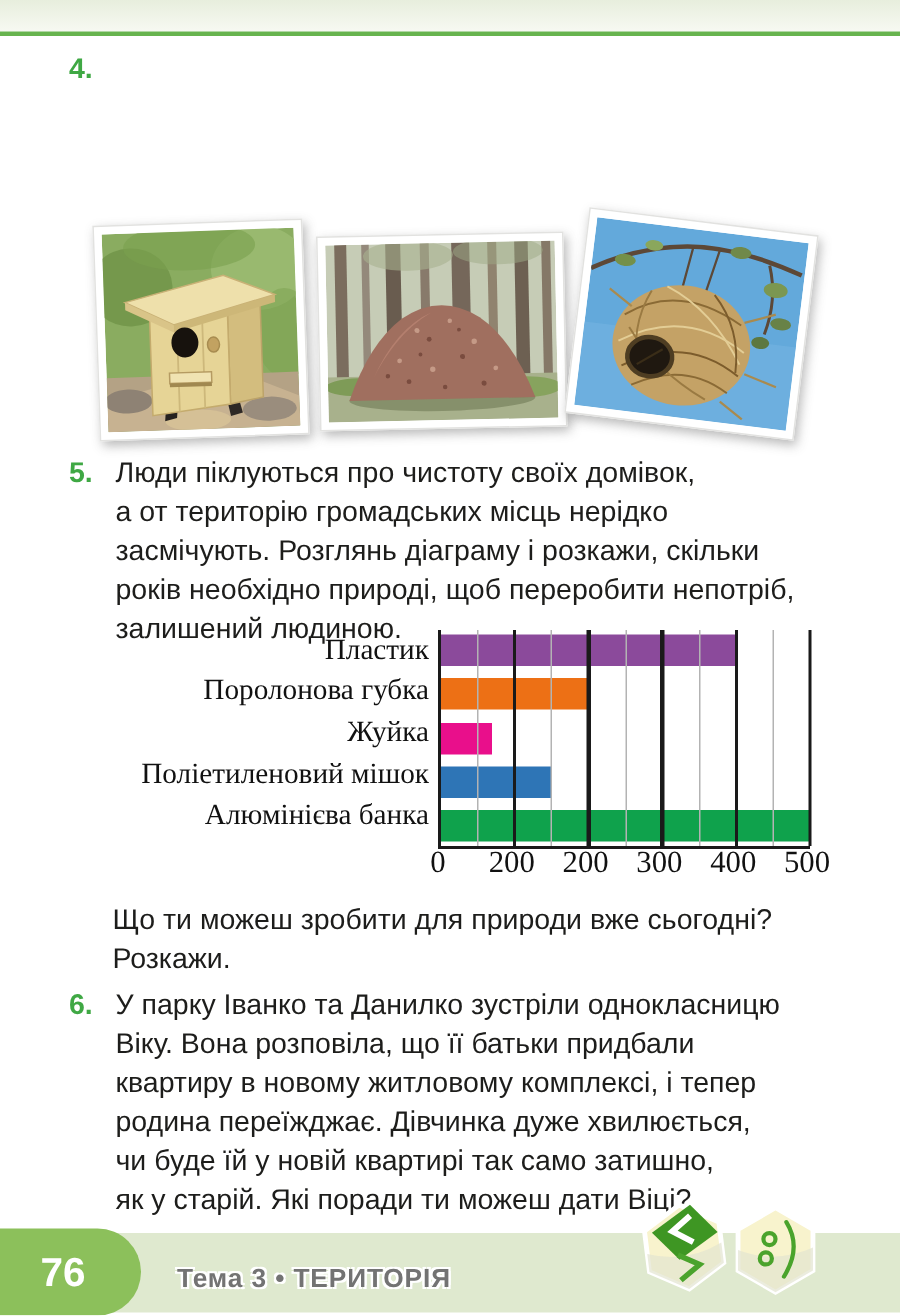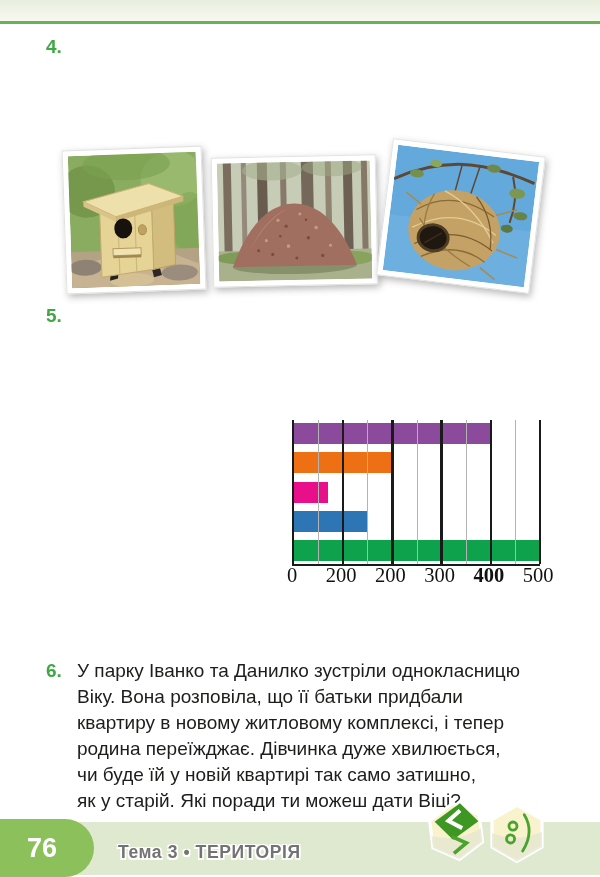--- a/index.html
+++ b/index.html
@@ -151,22 +151,34 @@
       </g>
       <path d="M106,58 L126,50 M110,92 L132,98 M96,112 L112,122 M30,56 L14,46" stroke="#a98a4e" stroke-width="1.5"></path>
       <ellipse cx="46" cy="88" rx="15" ry="13" fill="#1f1810"></ellipse>
       <ellipse cx="46" cy="88" rx="15" ry="13" fill="none" stroke="#4e3d22" stroke-width="3"></ellipse>
       <path d="M38,94 L54,82" stroke="#3a2d18" stroke-width="1.5"></path>
     </svg>
   </div>
 
   <div class="question" style="top:303px">
     <span class="qnum">5.</span>
-  </div>
-
+    <span class="qtext">Люди піклуються про чистоту своїх домівок,
+а от територію громадських місць нерідко
+засмічують. Розглянь діаграму і розкажи, скільки
+років необхідно природі, щоб переробити непотріб,
+залишений людиною.</span>
+  </div>
+
+  <div class="chart-labels" id="chart-labels">
+      <div class="bar-label">Пластик</div>
+      <div class="bar-label">Поролонова губка</div>
+      <div class="bar-label">Жуйка</div>
+      <div class="bar-label">Поліетиленовий мішок</div>
+      <div class="bar-label">Алюмінієва банка</div>
+    </div>
   <div class="plot" id="chart-plot">
       <div class="bar-row">
         <div class="bar" style="width: 80%; background: rgb(139, 74, 155);"></div>
       </div>
       <div class="bar-row">
         <div class="bar" style="width: 40%; background: rgb(237, 112, 21);"></div>
       </div>
       <div class="bar-row">
         <div class="bar" style="width: 14%; background: rgb(233, 15, 139);"></div>
       </div>
@@ -185,24 +197,26 @@
       <div class="grid minor" style="left: 70%;"></div>
       <div class="grid major" style="left: 80%;"></div>
       <div class="grid minor" style="left: 90%;"></div>
       <div class="grid major" style="left: 100%;"></div>
     </div>
   <div class="x-ticks" id="chart-ticks">
       <div class="tick" style="left: 0%;">0</div>
       <div class="tick" style="left: 20%;">200</div>
       <div class="tick" style="left: 40%;">200</div>
       <div class="tick" style="left: 60%;">300</div>
-      <div class="tick" style="left: 80%; font-weight: bold;">400</div>
+      <div class="tick" style="left: 80%;">400</div>
       <div class="tick" style="left: 100%;">500</div>
     </div>
 
+  <div class="plain-text" style="top:601px">Що ти можеш зробити для природи вже сьогодні?
+Розкажи.</div>
 
   <div class="question" style="top:658px">
     <span class="qnum">6.</span>
     <span class="qtext">У парку Іванко та Данилко зустріли однокласницю
 Віку. Вона розповіла, що її батьки придбали
 квартиру в новому житловому комплексі, і тепер
 родина переїжджає. Дівчинка дуже хвилюється,
 чи буде їй у новій квартирі так само затишно,
 як у старій. Які поради ти можеш дати Віці?</span>
   </div>

